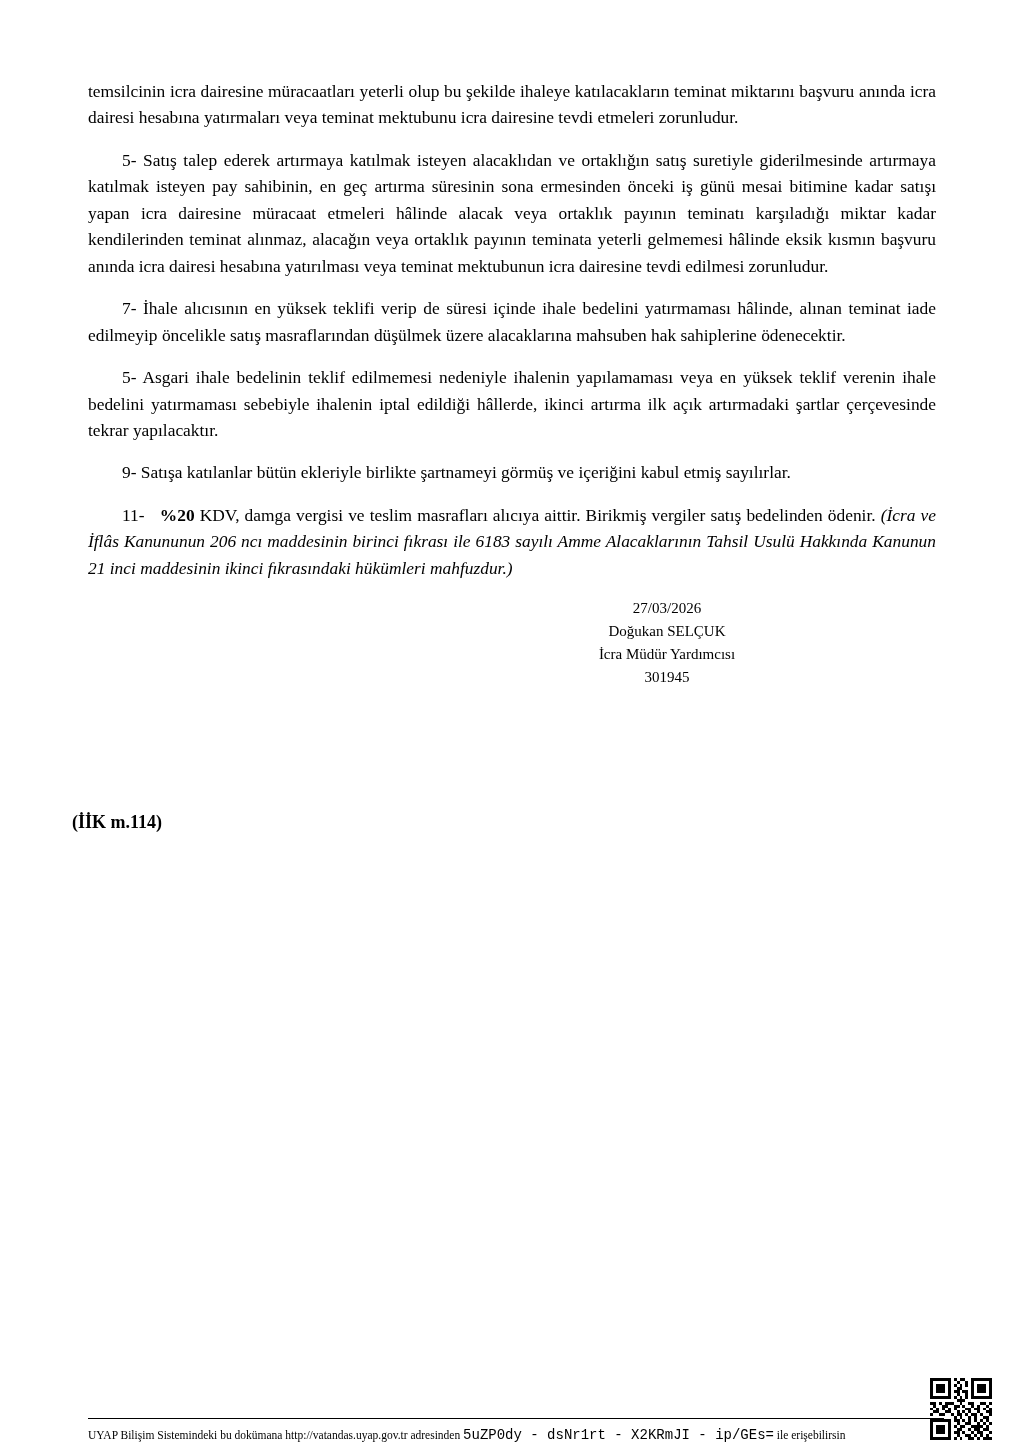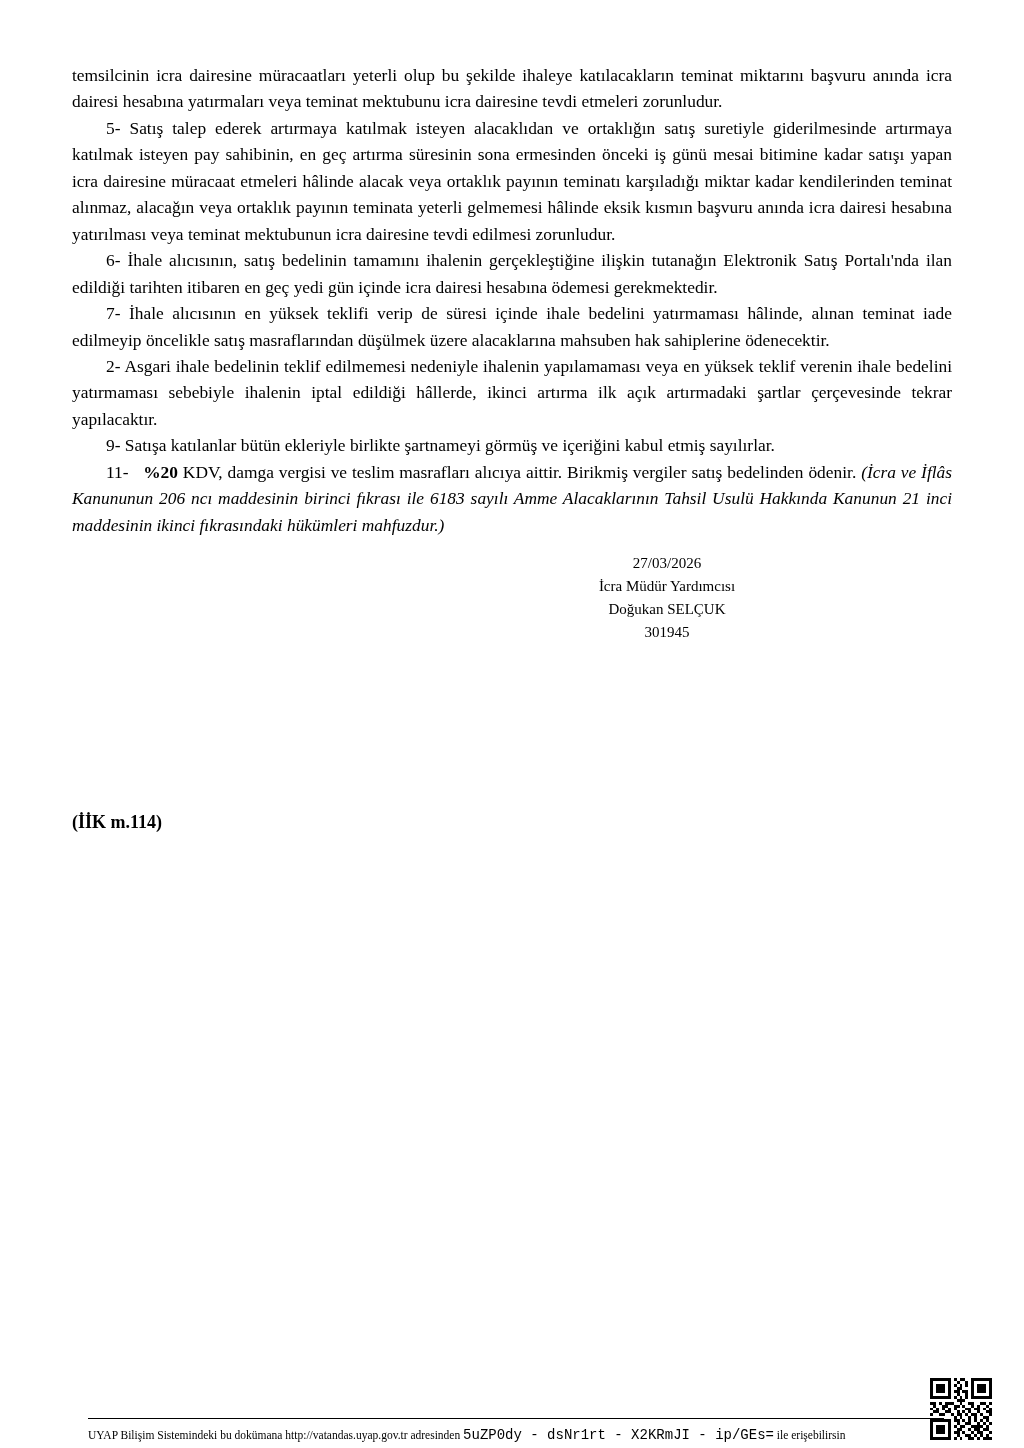--- a/index.html
+++ b/index.html
@@ -21,21 +21,21 @@
     width: 1024px;
     height: 1448px;
   }
   .content {
     position: absolute;
     left: 72px;
     top: 62px;
     width: 880px;
   }
   p.para {
-    margin: 0;
+    margin: 16px;
     font-size: 17.4px;
     line-height: 1.52;
     text-align: justify;
     text-justify: inter-word;
     hyphens: none;
   }
   p.indent {
     text-indent: 34px;
   }
   .italic {
@@ -88,31 +88,30 @@
 </style>
 </head>
 <body>
 
 <div class="page">
 
   <div class="content">
 
     <p class="para">temsilcinin icra dairesine müracaatları yeterli olup bu şekilde ihaleye katılacakların teminat miktarını başvuru anında icra dairesi hesabına yatırmaları veya teminat mektubunu icra dairesine tevdi etmeleri zorunludur.</p>
     <p class="para indent">5- Satış talep ederek artırmaya katılmak isteyen alacaklıdan ve ortaklığın satış suretiyle giderilmesinde artırmaya katılmak isteyen pay sahibinin, en geç artırma süresinin sona ermesinden önceki iş günü mesai bitimine kadar satışı yapan icra dairesine müracaat etmeleri hâlinde alacak veya ortaklık payının teminatı karşıladığı miktar kadar kendilerinden teminat alınmaz, alacağın veya ortaklık payının teminata yeterli gelmemesi hâlinde eksik kısmın başvuru anında icra dairesi hesabına yatırılması veya teminat mektubunun icra dairesine tevdi edilmesi zorunludur.</p>
-    <p class="para indent">6- İhale alıcısının, satış bedelinin tamamını ihalenin gerçekleştiğine ilişkin tutanağın Elektronik Satış Portalı'nda ilan edildiği tarihten itibaren en geç yedi gün içinde icra dairesi hesabına ödemesi gerekmektedir.</p>
     <p class="para indent">7- İhale alıcısının en yüksek teklifi verip de süresi içinde ihale bedelini yatırmaması hâlinde, alınan teminat iade edilmeyip öncelikle satış masraflarından düşülmek üzere alacaklarına mahsuben hak sahiplerine ödenecektir.</p>
-    <p class="para indent">2- Asgari ihale bedelinin teklif edilmemesi nedeniyle ihalenin yapılamaması veya en yüksek teklif verenin ihale bedelini yatırmaması sebebiyle ihalenin iptal edildiği hâllerde, ikinci artırma ilk açık artırmadaki şartlar çerçevesinde tekrar yapılacaktır.</p>
+    <p class="para indent">5- Asgari ihale bedelinin teklif edilmemesi nedeniyle ihalenin yapılamaması veya en yüksek teklif verenin ihale bedelini yatırmaması sebebiyle ihalenin iptal edildiği hâllerde, ikinci artırma ilk açık artırmadaki şartlar çerçevesinde tekrar yapılacaktır.</p>
     <p class="para indent">9- Satışa katılanlar bütün ekleriyle birlikte şartnameyi görmüş ve içeriğini kabul etmiş sayılırlar.</p>
 
     <p class="para indent"><span>11-</span><span>&nbsp;&nbsp;&nbsp;</span><span class="bold">%20</span><span> KDV, damga vergisi ve teslim masrafları alıcıya aittir. Birikmiş vergiler satış bedelinden ödenir. </span><span class="italic">(İcra ve İflâs Kanununun 206 ncı maddesinin birinci fıkrası ile 6183 sayılı Amme Alacaklarının Tahsil Usulü Hakkında Kanunun 21 inci maddesinin ikinci fıkrasındaki hükümleri mahfuzdur.)</span></p>
 
     <div class="signature-block">
       <div>27/03/2026</div>
+      <div>Doğukan SELÇUK</div>
       <div>İcra Müdür Yardımcısı</div>
-      <div>Doğukan SELÇUK</div>
       <div>301945</div>
     </div>
 
   </div>
 
   <div class="footer-ref">(İİK m.114)</div>
 
   <div class="qr">
     <svg width="62" height="62" viewBox="0 0 21 21" shape-rendering="crispEdges">
       <rect width="21" height="21" fill="#ffffff"></rect>

